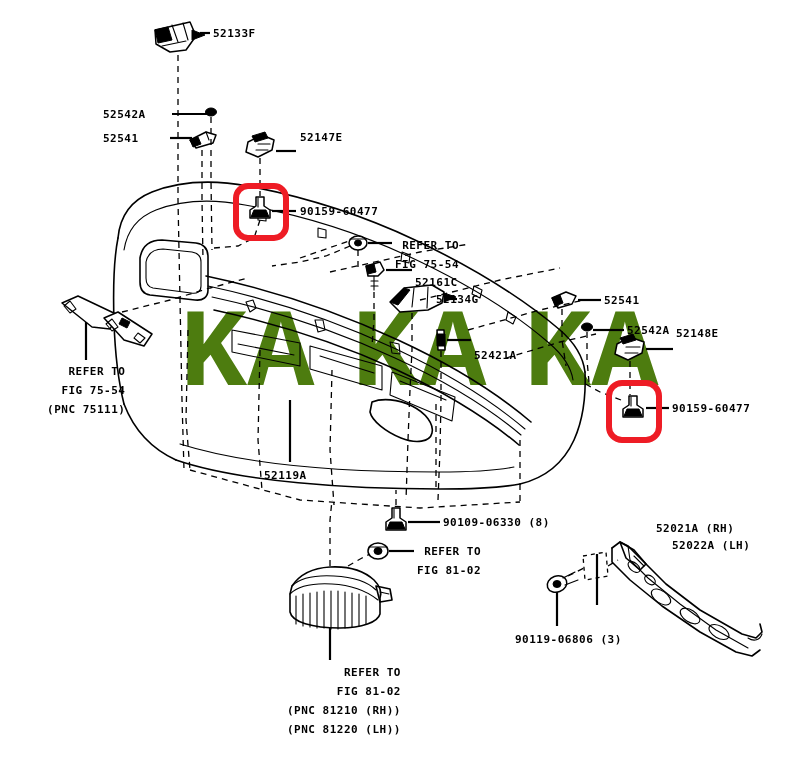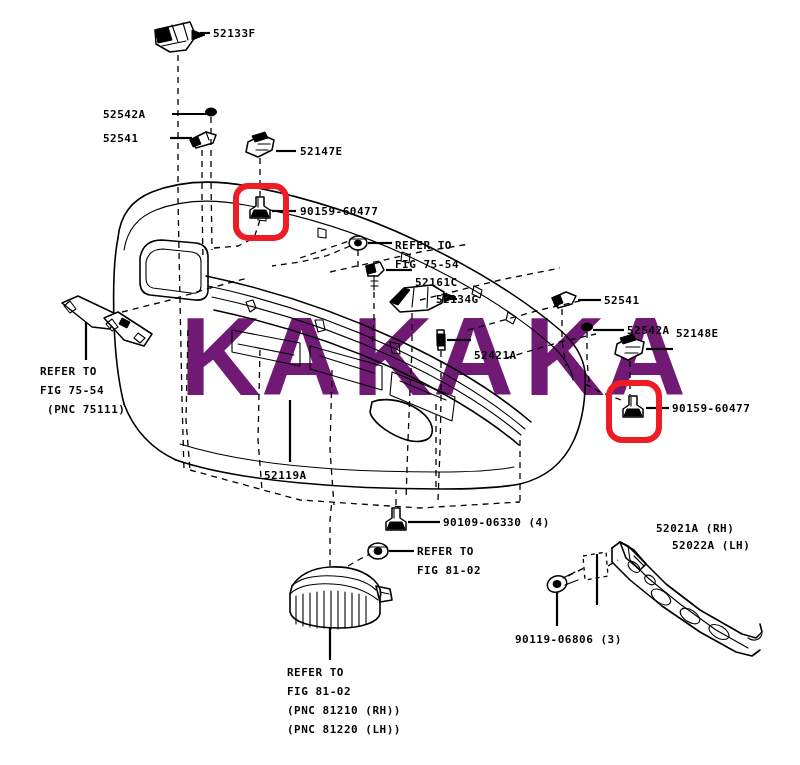--- a/index.html
+++ b/index.html
@@ -27,26 +27,26 @@
   .lbl {
     position: absolute;
     font-family: "DejaVu Sans Mono", monospace;
     font-size: 11px;
     font-weight: 700;
     color: #000000;
     white-space: pre;
     letter-spacing: 0.5px;
     line-height: 19px;
   }
-  .lbl.multi { line-height: 19px; }
+  .lbl.multi { line-height: 19px; text-align: right; }
   .wm {
     position: absolute;
-    font-family: Liberation Sans, sans-serif;
+    font-family: Liberation Mono, monospace;
     font-weight: 700;
-    color: #701a75;
+    color: #4d7c0f;
     user-select: none;
     pointer-events: none;
   }
 </style>
 </head>
 <body>
 
 <div id="diagram-root">
 
   <div>
@@ -364,21 +364,21 @@
     </g>
   </svg>
 
   <div>
     <div class="lbl" style="left:213px; top:24px;">52133F</div>
 
     <div class="lbl" style="left:103px; top:105px;">52542A</div>
 
     <div class="lbl" style="left:103px; top:129px;">52541</div>
 
-    <div class="lbl" style="left:300px; top:142px;">52147E</div>
+    <div class="lbl" style="left:300px; top:128px;">52147E</div>
 
     <div class="lbl" style="left:300px; top:202px;">90159-60477</div>
 
     <div class="lbl multi" style="left:395px; top:236px;">REFER TO
 FIG 75-54</div>
 
     <div class="lbl" style="left:415px; top:273px;">52161C</div>
 
     <div class="lbl" style="left:436px; top:290px;">52134G</div>
 
@@ -391,21 +391,21 @@
     <div class="lbl" style="left:676px; top:324px;">52148E</div>
 
     <div class="lbl multi" style="left:40px; top:362px;">REFER TO
 FIG 75-54
  (PNC 75111)</div>
 
     <div class="lbl" style="left:672px; top:399px;">90159-60477</div>
 
     <div class="lbl" style="left:264px; top:466px;">52119A</div>
 
-    <div class="lbl" style="left:443px; top:513px;">90109-06330 (4)</div>
+    <div class="lbl" style="left:443px; top:513px;">90109-06330 (8)</div>
 
     <div class="lbl multi" style="left:417px; top:542px;">REFER TO
 FIG 81-02</div>
 
     <div class="lbl" style="left:656px; top:519px;">52021A (RH)</div>
 
     <div class="lbl" style="left:672px; top:536px;">52022A (LH)</div>
 
     <div class="lbl" style="left:515px; top:630px;">90119-06806 (3)</div>
 

